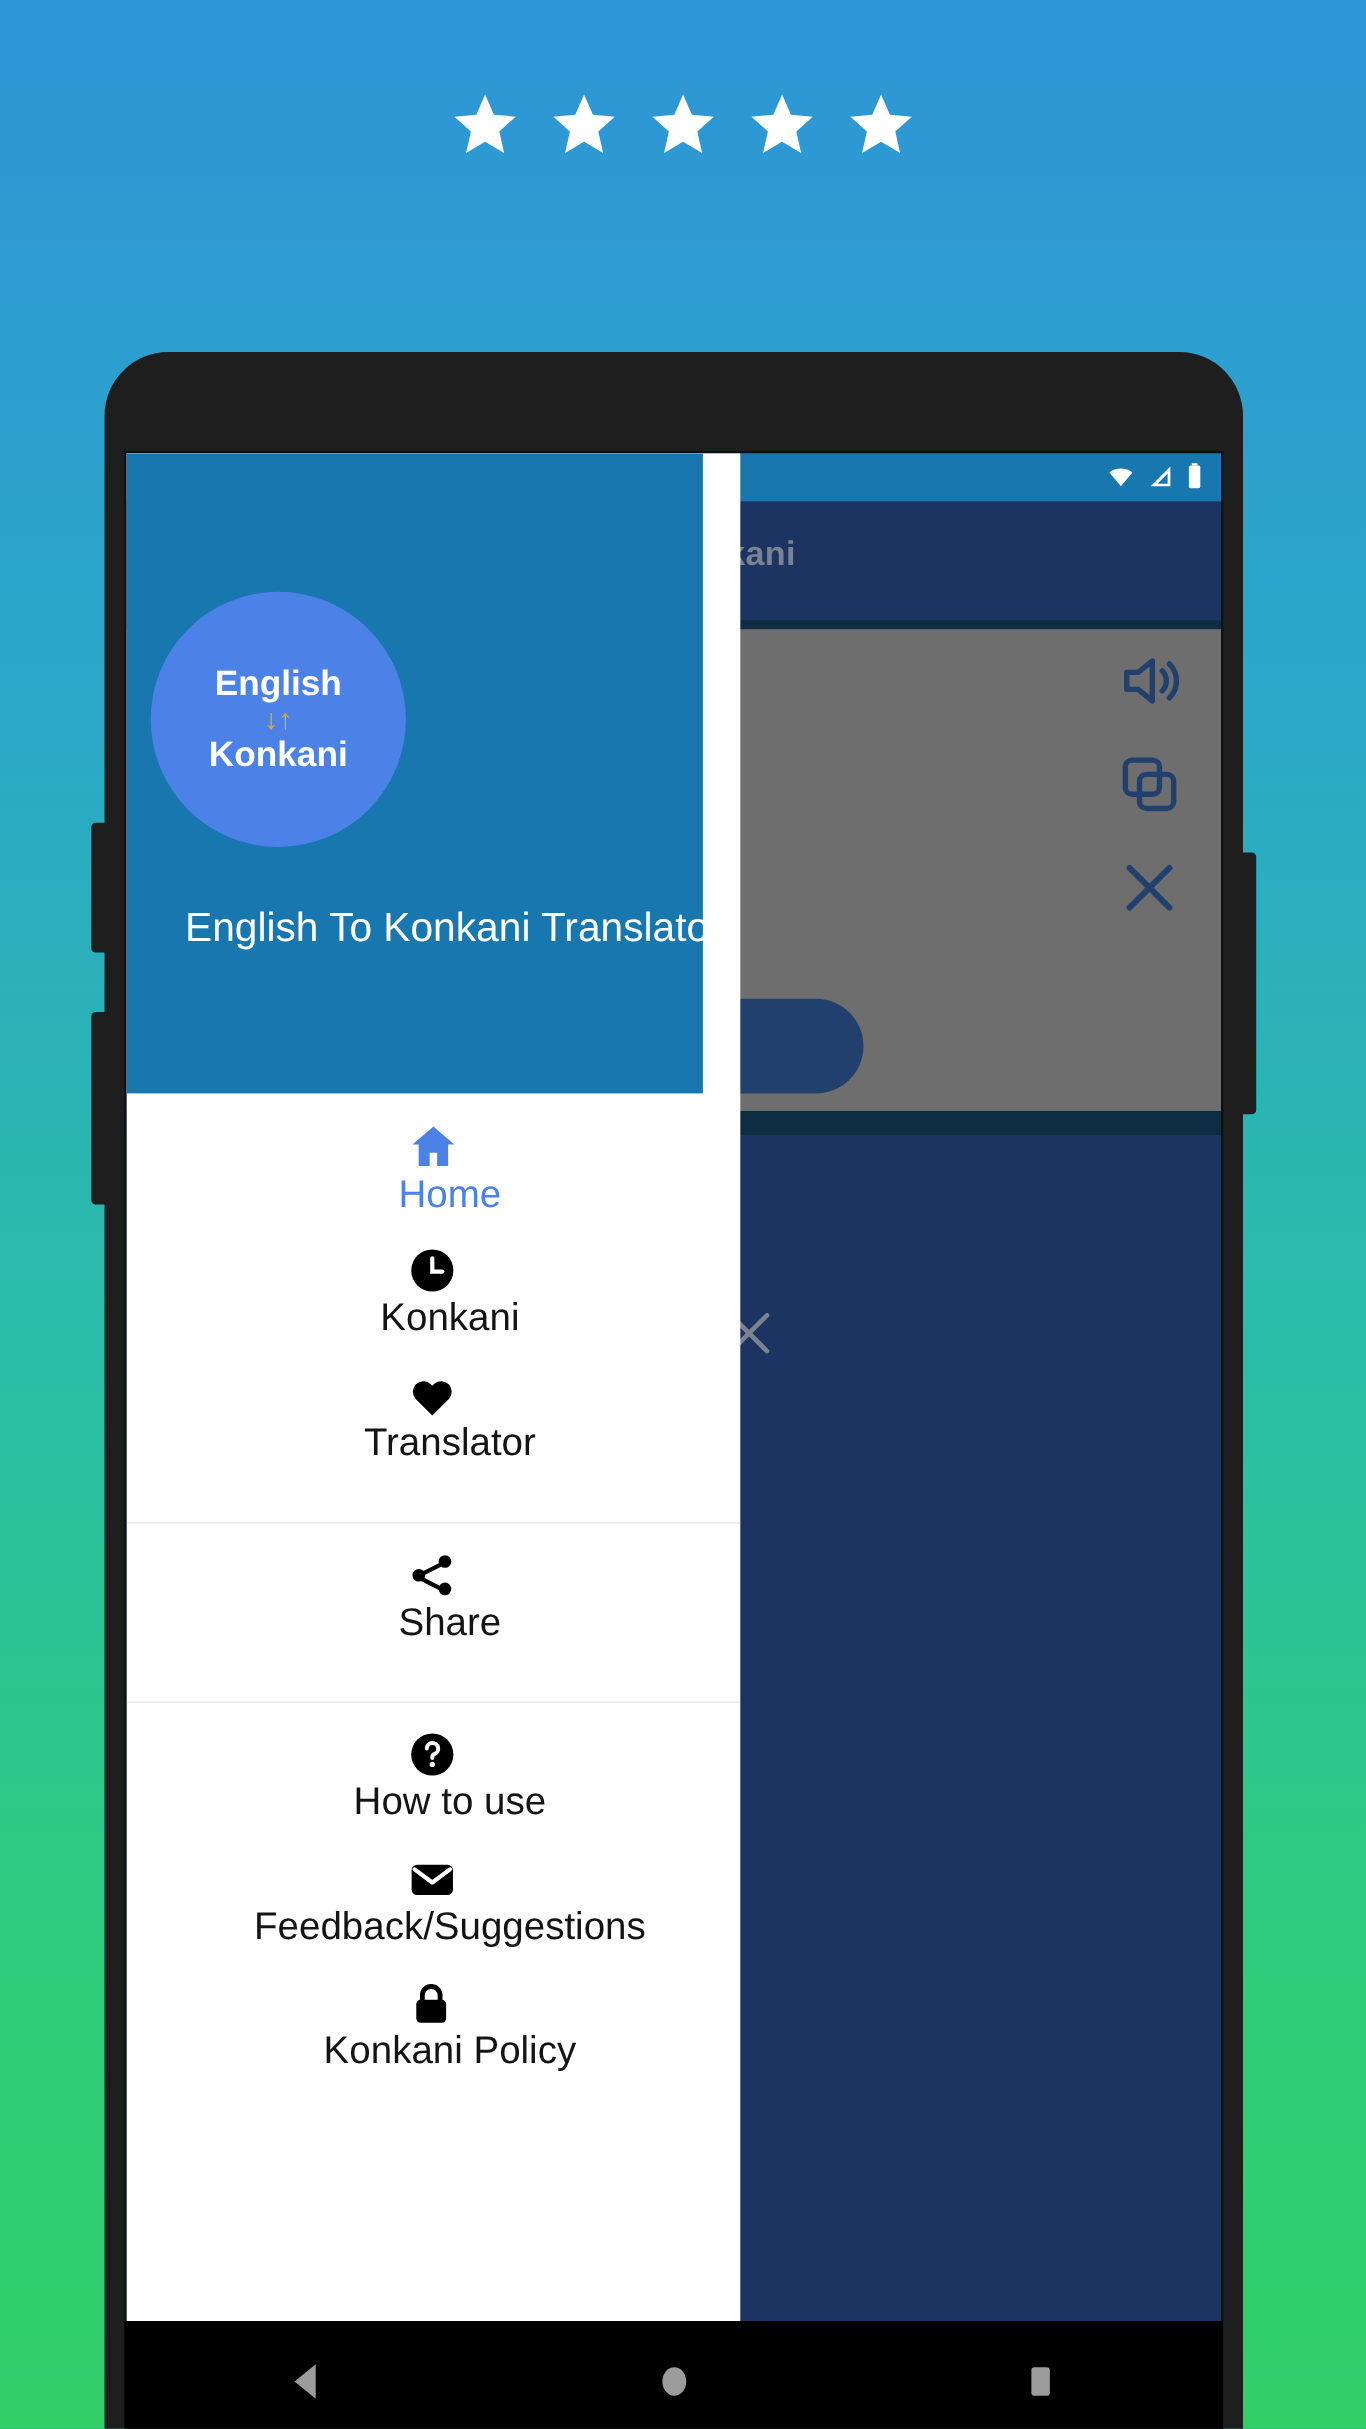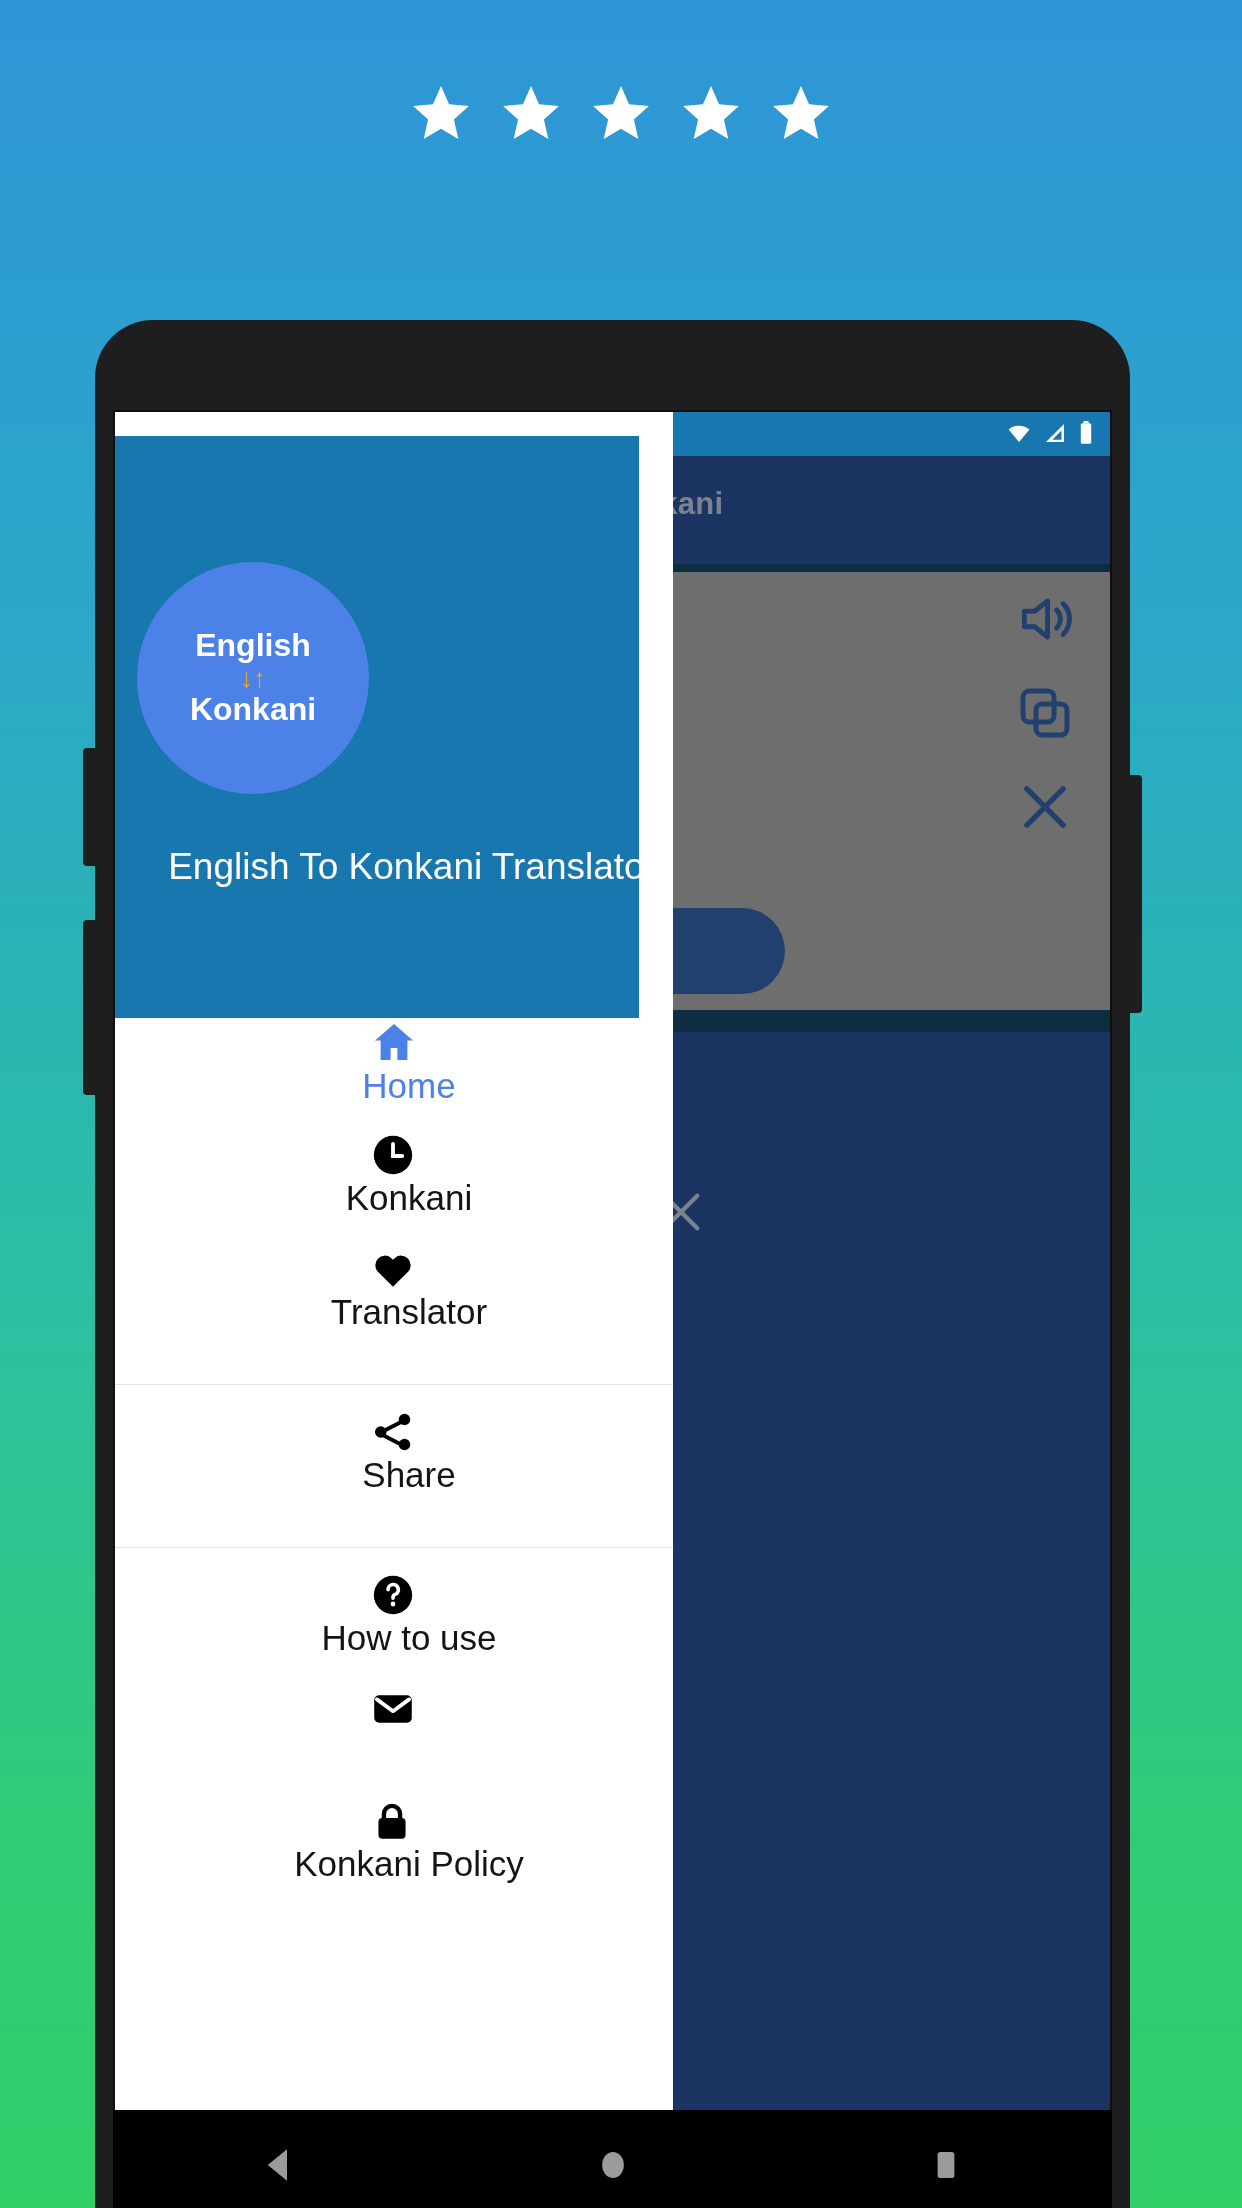--- a/index.html
+++ b/index.html
@@ -63,21 +63,21 @@
 
   .app-divider2{position:absolute;left:0;top:598px;width:995px;height:22px;background:#0d2e42;}
   .app-bottom{position:absolute;left:0;top:620px;width:995px;height:1080px;background:#1b3462;}
   .app-actions{position:absolute;left:410px;top:770px;display:flex;gap:66px;align-items:center;}
   .app-actions svg{display:block;}
 
   
   .drawer{position:absolute;left:0;top:0;width:558px;height:1700px;background:#ffffff;
     overflow:hidden;}
   .drawer-header{position:absolute;left:0;top:0;width:524px;height:582px;
-    background:#1777AE;margin-top:24px;}
+    background:#1777AE;}
   .logo{position:absolute;left:22px;top:126px;width:232px;height:232px;border-radius:50%;
     background:#4C82E8;display:flex;flex-direction:column;align-items:center;
     justify-content:center;}
   .logo .l1,.logo .l2{font-size:32px;font-weight:bold;color:#ffffff;line-height:1.05;}
   .logo .arrows{font-size:26px;color:#F0A52B;line-height:1;margin:2px 0;font-weight:bold;}
   .drawer-title{position:absolute;left:22px;top:410px;width:520px;font-size:37px;
     color:#ffffff;text-align:right;}
 
   .menu{position:absolute;left:0;top:582px;width:558px;}
   .mi{display:flex;align-items:center;height:114px;padding-left:30px;box-sizing:border-box;flex-direction:column;}
@@ -284,20 +284,21 @@
               <span class="lbl">How to use</span>
             </div>
 
             <div class="mi">
               <span class="ic">
                 <svg width="46" height="46" viewBox="0 0 24 24">
                     <rect x="2.2" y="4.8" width="19.6" height="14.4" rx="2.6" fill="#000000"></rect>
                     <path d="M3.6 7l8.4 6.2L20.4 7" stroke="#FFFFFF" stroke-width="2" fill="none" stroke-linejoin="round" stroke-linecap="round"></path>
                   </svg>
               </span>
+              <span class="lbl">Feedback/Suggestions</span>
             </div>
 
             <div class="mi">
               <span class="ic">
                 <svg width="44" height="44" viewBox="0 0 24 24">
                     <path d="M7.6 10V7.6a4.4 4.4 0 0 1 8.8 0V10" stroke="#000000" stroke-width="2.4" fill="none"></path>
                     <rect x="4.6" y="9.8" width="14.8" height="11.4" rx="2.2" fill="#000000"></rect>
                   </svg>
               </span>
               <span class="lbl">Konkani Policy</span>

